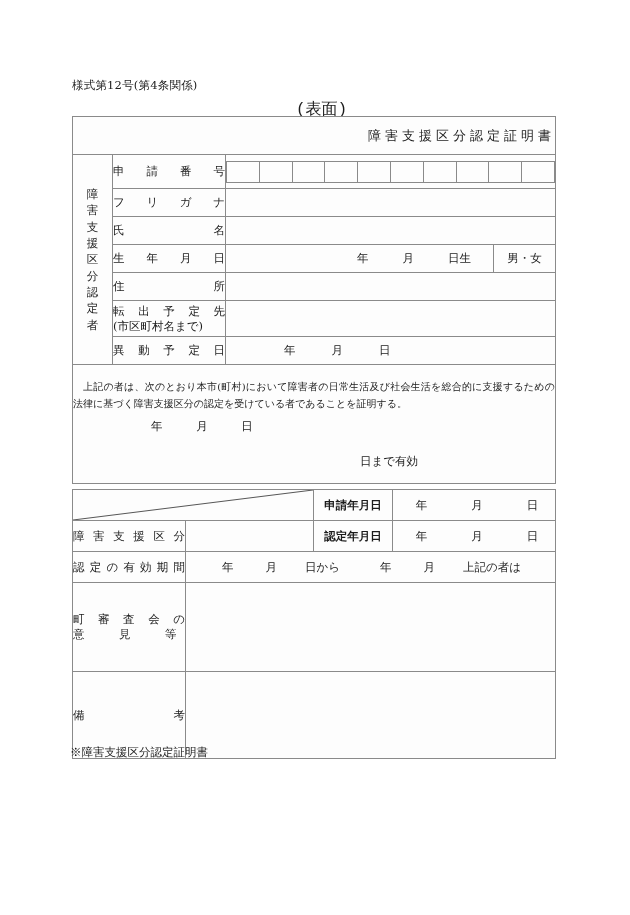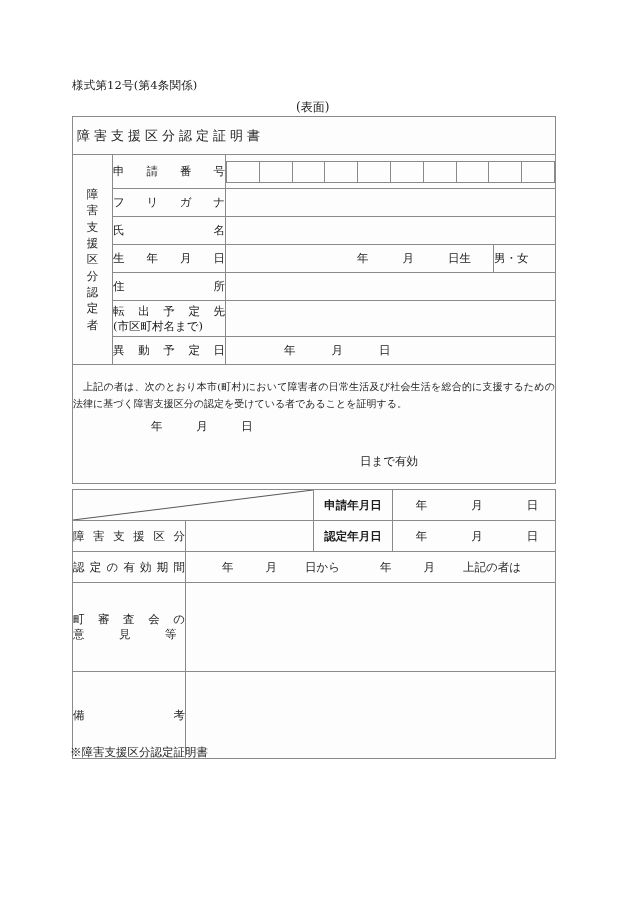--- a/index.html
+++ b/index.html
@@ -28,22 +28,23 @@
     left: 72px;
     top: 78px;
     font-size: 11.5px;
     letter-spacing: 0.2px;
     white-space: nowrap;
   }
   .side-label {
     position: absolute;
     left: 296px;
     top: 99px;
-    font-size: 12px;
-    white-space: nowrap;
+    font-size: 16px;
+    white-space: nowrap;
+    font-family: Liberation Mono, monospace;
   }
 
   
   .tbl {
     position: absolute;
     border-collapse: collapse;
     table-layout: fixed;
     background: #fdfdfd;
   }
   .tbl td {
@@ -63,21 +64,21 @@
   
   #table-lower {
     left: 72px;
     top: 489px;
     width: 484px;
   }
 
   
   .title-cell {
     height: 37px;
-    text-align: left;
+    text-align: right;
   }
   .title-text {
     font-size: 13px;
     letter-spacing: 4px;
     padding-left: 4px;
   }
 
   
   .vert-cell {
     width: 40px;
@@ -162,20 +163,21 @@
     padding-right: 10px;
     font-size: 11.5px;
     white-space: nowrap;
   }
   .date-line .y { margin-right: 34px; }
   .date-line .m { margin-right: 34px; }
   .date-line .d { margin-right: 12px; }
 
   .sex-cell {
     width: 62px;
+    text-align: center;
     font-size: 11.5px;
   }
 
   
   .date-line-left {
     display: flex;
     align-items: center;
     padding-left: 58px;
     font-size: 11.5px;
     white-space: nowrap;

